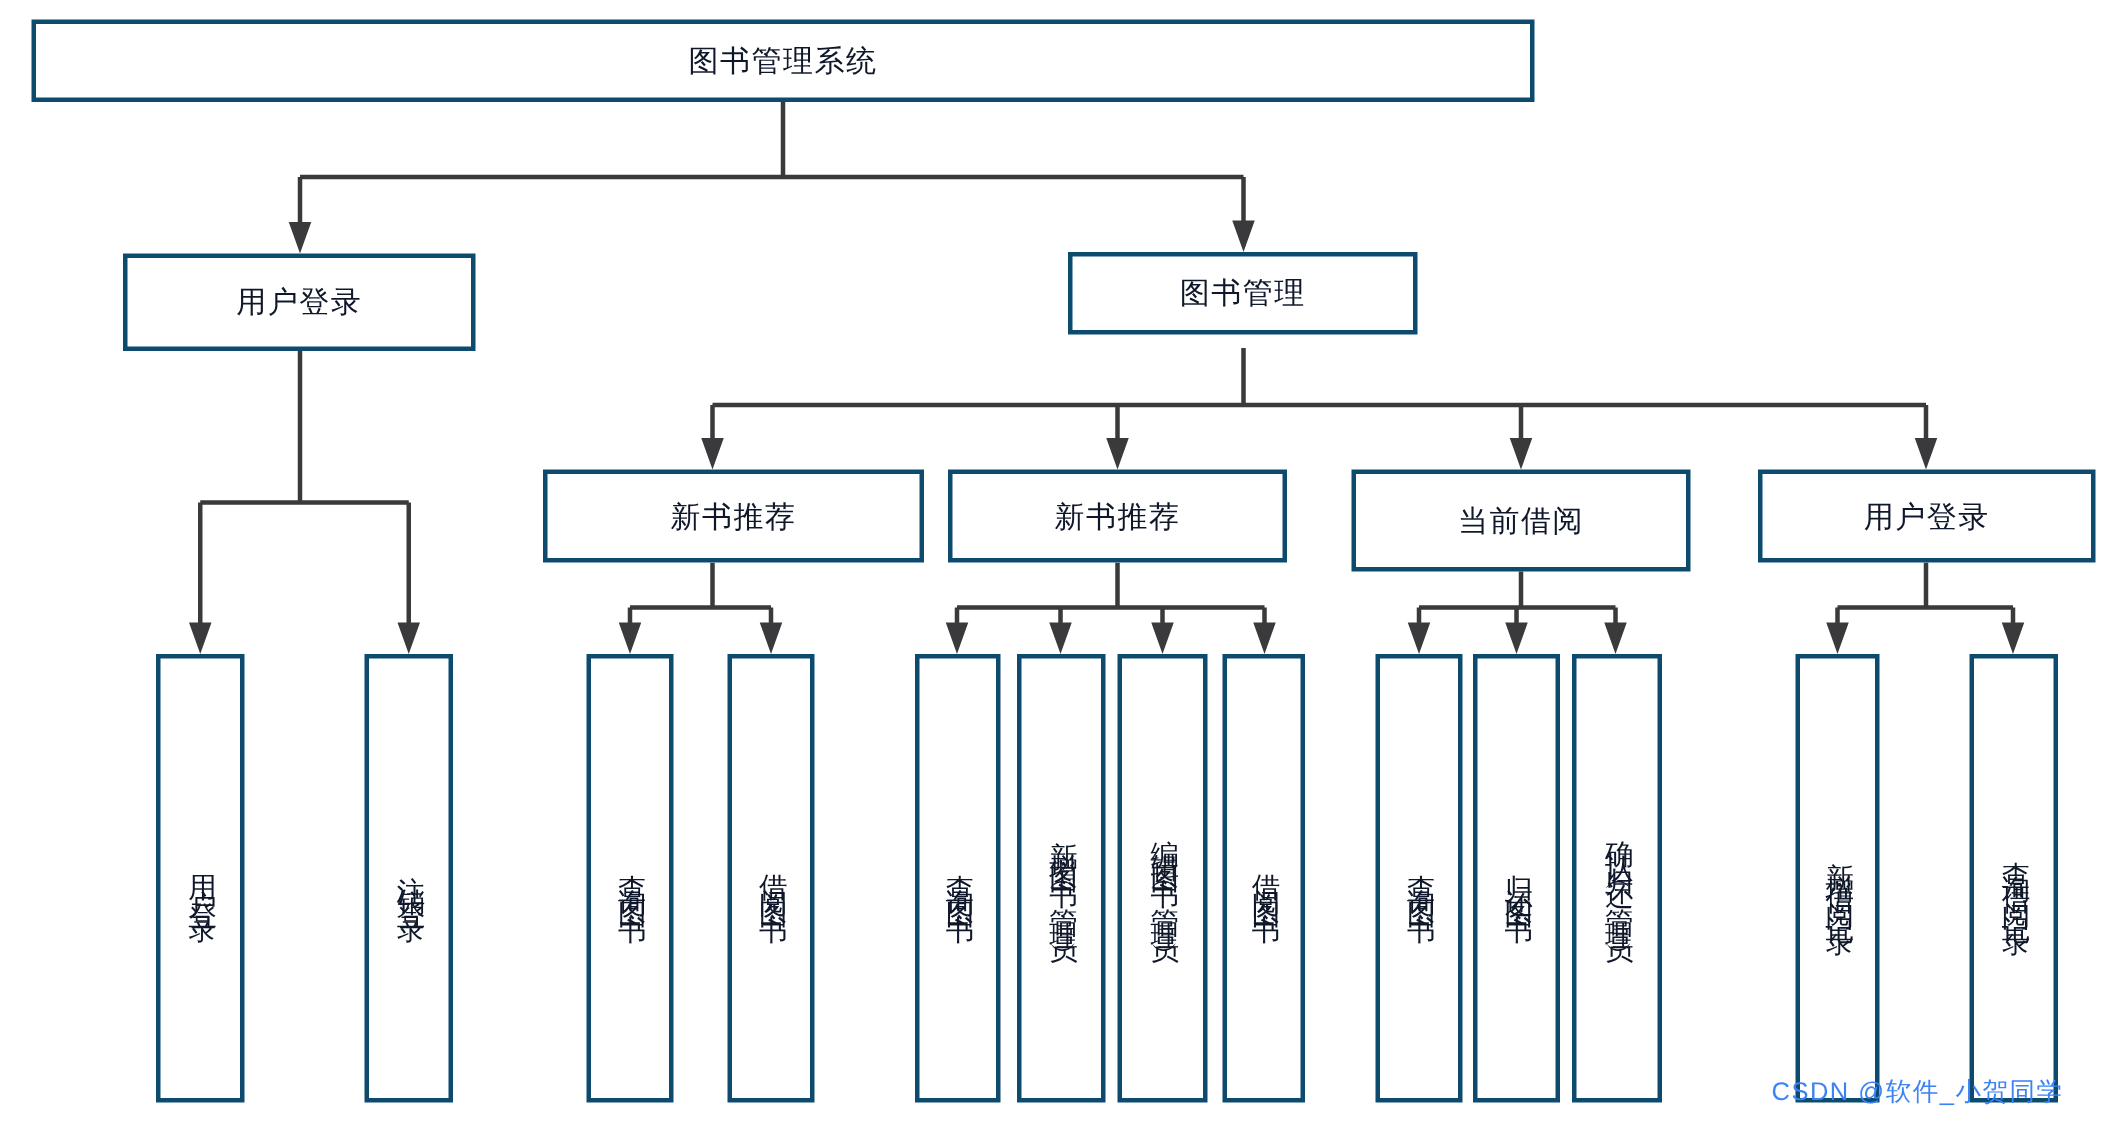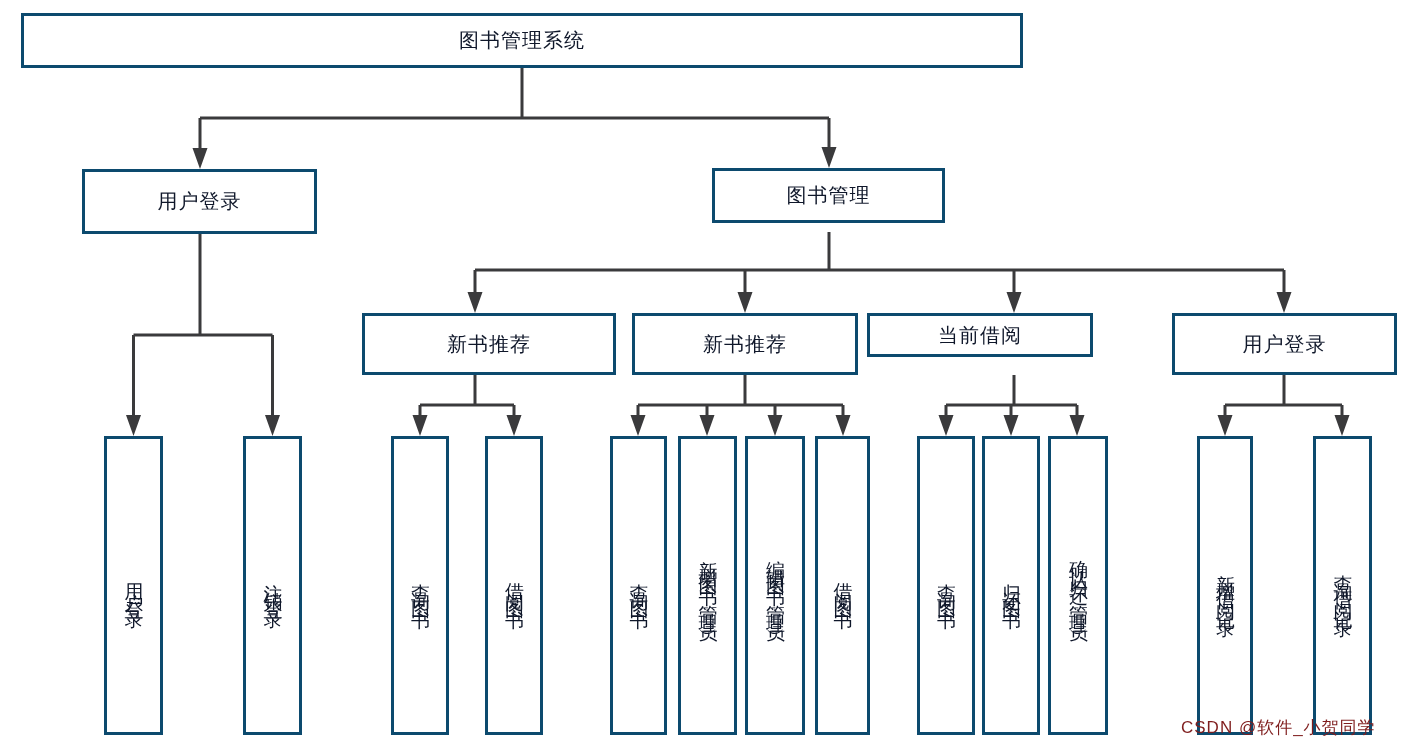--- a/index.html
+++ b/index.html
@@ -34,21 +34,21 @@
     writing-mode:vertical-rl;
     text-orientation:mixed;
     font-size:19px;
     letter-spacing:9px;
     line-height:1.1;
   }
   .watermark{
     position:absolute;
     left:1181px;top:716px;
     font-size:17px;
-    color:#7f1d1d;
+    color:#3b82f6;
     letter-spacing:1px;
     white-space:nowrap;
     z-index:5;
   }
 </style>
 </head>
 <body>
 
 <div class="canvas">
 
@@ -81,21 +81,21 @@
          M1334.5,415 L1349.5,415 L1342,436 Z"></path>
   </svg>
 
   <div class="node h" style="left:21px;top:13px;width:1002px;height:55px">图书管理系统</div>
 
   <div class="node h" style="left:82px;top:169px;width:235px;height:65px">用户登录</div>
   <div class="node h" style="left:712px;top:168px;width:233px;height:55px">图书管理</div>
 
   <div class="node h" style="left:362px;top:313px;width:254px;height:62px">新书推荐</div>
   <div class="node h" style="left:632px;top:313px;width:226px;height:62px">新书推荐</div>
-  <div class="node h" style="left:867px;top:313px;width:226px;height:44px">当前借阅</div>
+  <div class="node h" style="left:901px;top:313px;width:226px;height:68px">当前借阅</div>
   <div class="node h" style="left:1172px;top:313px;width:225px;height:62px">用户登录</div>
 
   <div class="node v" style="left:104px;top:436px;width:59px;height:299px">用户登录</div>
   <div class="node v" style="left:243px;top:436px;width:59px;height:299px">注销登录</div>
 
   <div class="node v" style="left:391px;top:436px;width:58px;height:299px">查询图书</div>
   <div class="node v" style="left:485px;top:436px;width:58px;height:299px">借阅图书</div>
 
   <div class="node v" style="left:610px;top:436px;width:57px;height:299px">查询图书</div>
   <div class="node v" style="left:678px;top:436px;width:59px;height:299px">新增图书（管理员）</div>

